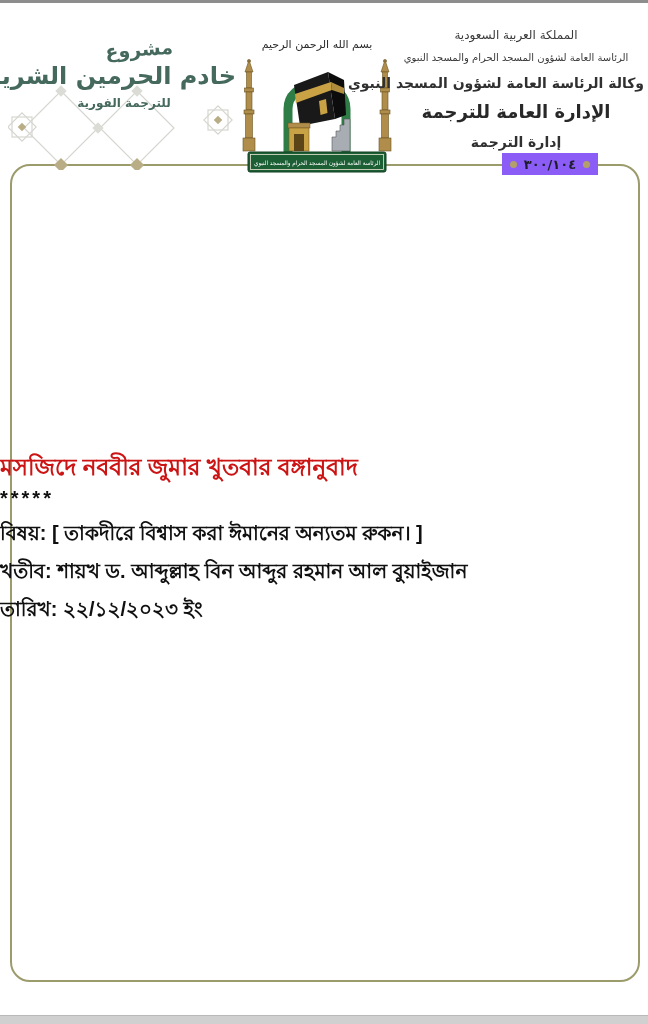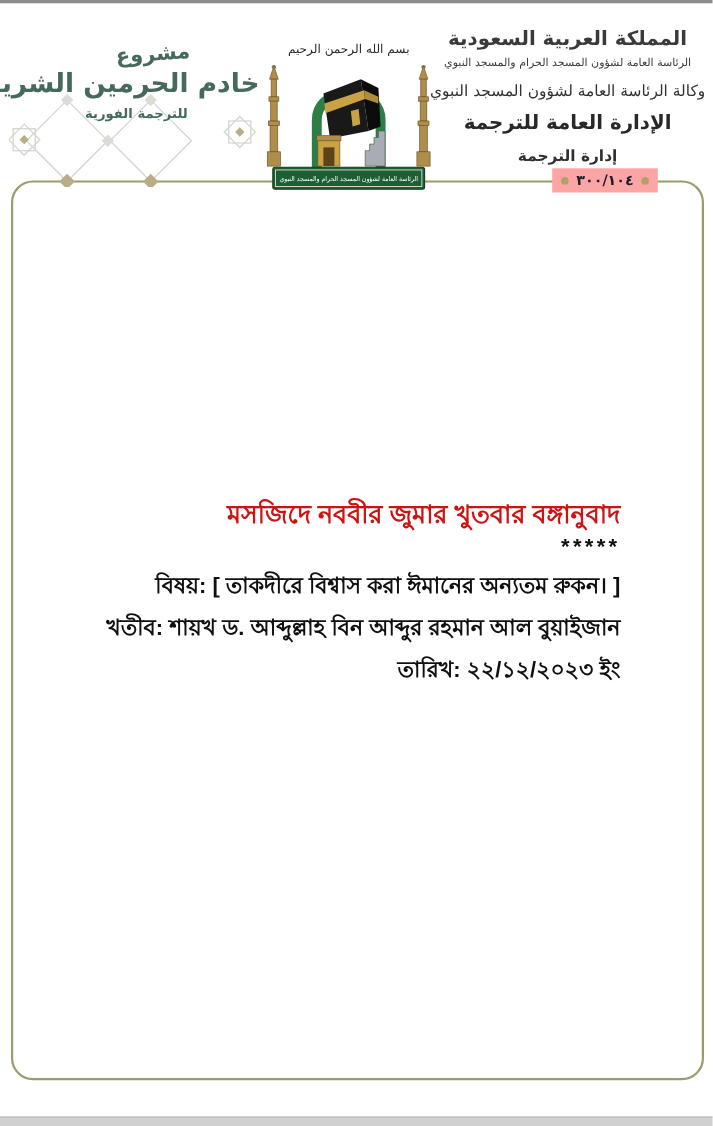--- a/index.html
+++ b/index.html
@@ -17,40 +17,40 @@
   .ll-main{font-size:24px;font-weight:bold;direction:rtl;white-space:nowrap;margin-top:2px;letter-spacing:-1px;}
   .ll-sub{font-size:12px;font-weight:bold;direction:rtl;white-space:nowrap;margin-top:6px;}
 
   
   .emblem-wrap{position:absolute;left:232px;top:36px;width:170px;height:145px;z-index:3;}
   .bismillah{position:absolute;left:5px;top:2px;width:160px;text-align:center;font-size:11px;color:#2b2b2b;direction:rtl;white-space:nowrap;}
   .emblem-svg{position:absolute;left:0;top:23px;}
 
   
   .right-block{position:absolute;left:388px;top:26px;width:256px;text-align:center;direction:rtl;color:#3a3a3a;z-index:3;}
-  .rb1{font-size:18px;font-weight:700;line-height:19px;white-space:nowrap;}
+  .rb1{font-size:12px;font-weight:400;line-height:19px;white-space:nowrap;}
   .rb2{font-size:10px;font-weight:500;line-height:25px;white-space:nowrap;}
-  .rb3{font-size:14px;font-weight:normal;line-height:27px;white-space:nowrap;color:#303030;}
+  .rb3{font-size:14px;font-weight:bold;line-height:27px;white-space:nowrap;color:#303030;}
   .rb4{font-size:18px;font-weight:bold;line-height:30px;white-space:nowrap;color:#282828;}
   .rb5{font-size:14px;font-weight:bold;line-height:31px;white-space:nowrap;color:#303030;text-align:center;}
 
   
   .main-box{
     position:absolute;left:10px;top:164px;width:626px;height:814px;
     border:2px solid #9c9b6c;border-radius:20px;background:#ffffff;z-index:1;
   }
   .doc-number{
-    position:absolute;left:502px;top:153px;width:96px;height:22px;background:#fca5a5;
+    position:absolute;left:502px;top:153px;width:96px;height:22px;background:#8b5cf6;
     display:flex;align-items:center;justify-content:center;gap:7px;z-index:2;
   }
   .doc-number .num{font-size:13px;font-weight:bold;color:#1c1c2b;direction:ltr;}
   .dot{width:7px;height:7px;border-radius:50%;background:#b3a069;}
 
   
-  .content{position:absolute;left:0;top:452px;width:564px;text-align:right;color:#101010;z-index:2;
+  .content{position:absolute;left:0;top:452px;width:564px;text-align:left;color:#101010;z-index:2;
            font-family:"Liberation Sans","DejaVu Sans",sans-serif;}
   .c-title{font-size:23px;font-weight:bold;color:#cc1414;line-height:30px;}
   .c-div{font-size:20px;font-weight:bold;letter-spacing:3px;line-height:24px;margin-top:4px;}
   .c-line{font-size:20px;font-weight:600;line-height:30px;margin-top:8px;}
   .c-line.first{}
 </style>
 </head>
 <body>
 
 <div class="page">

